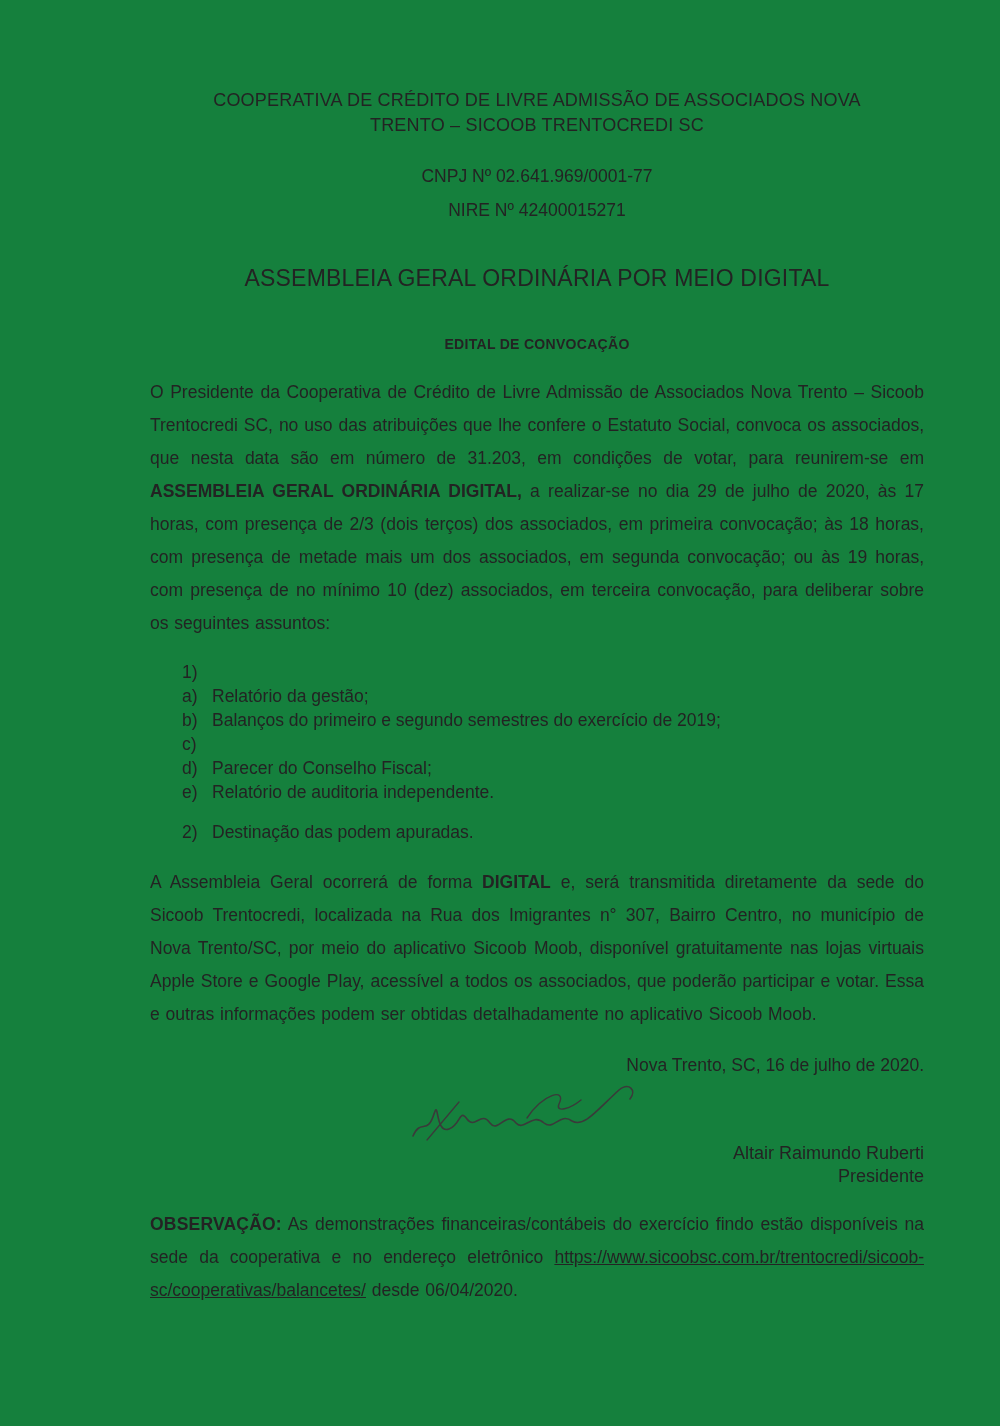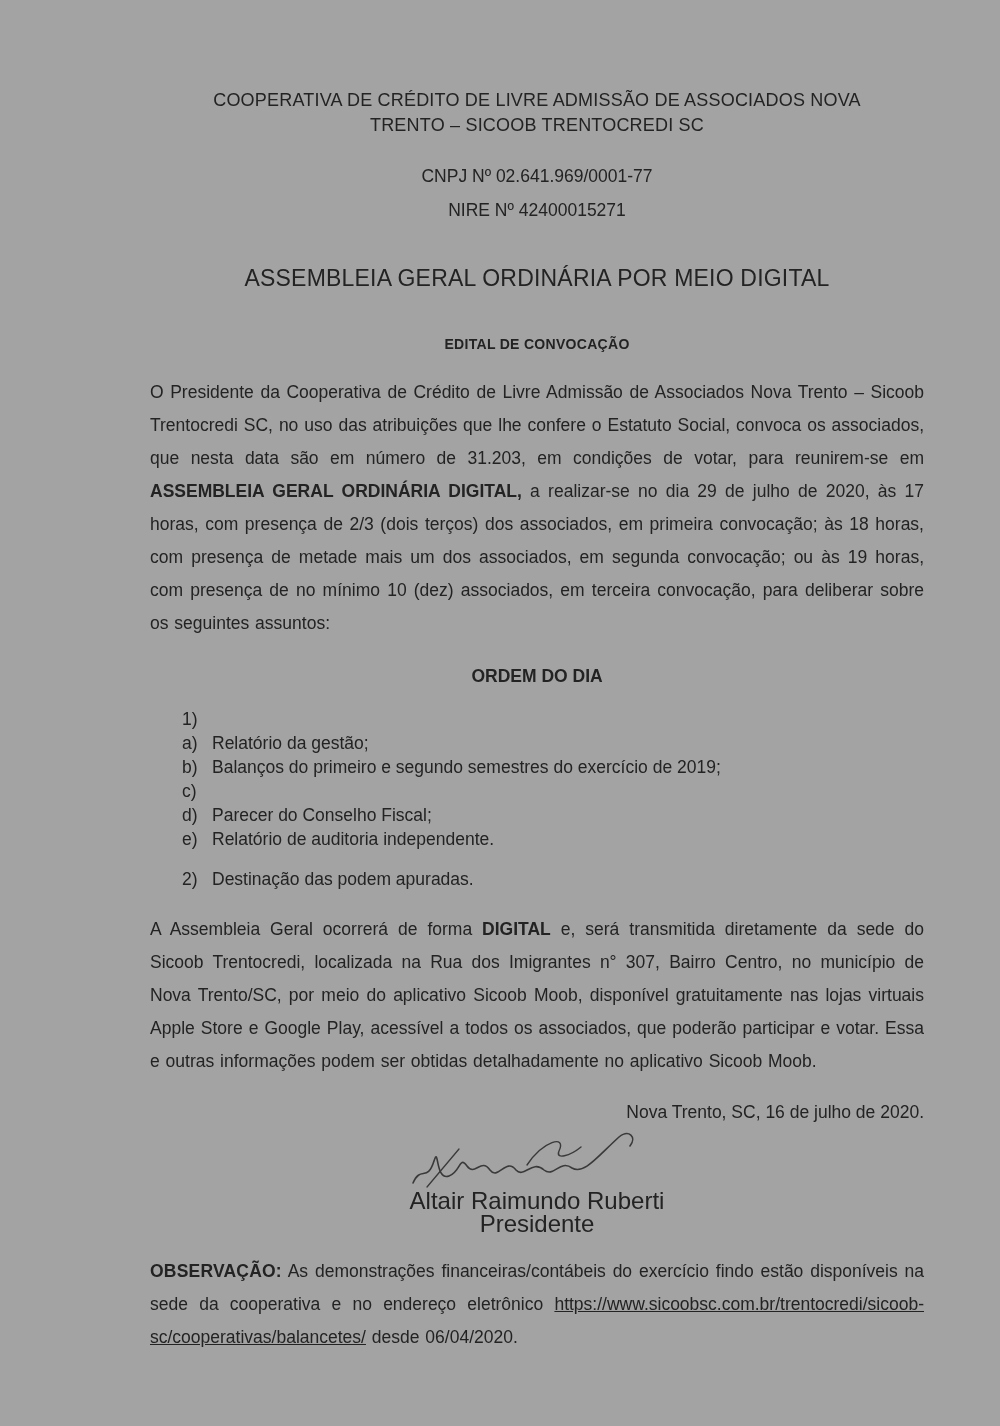--- a/index.html
+++ b/index.html
@@ -8,21 +8,21 @@
     height: 1426px;
     background: #ffffff;
     font-family: "Liberation Sans", sans-serif;
     color: #232323;
     overflow: hidden;
   }
   .page {
     width: 1000px;
     height: 1426px;
     padding: 88px 76px 0 150px;
-    background: #a3a3a3;
+    background: #15803d;
   }
   .header { text-align: center; }
   .org-title { font-size: 18px; line-height: 25px; letter-spacing: 0.2px; }
   .org-title .line { display: block; }
   .cnpj  { margin-top: 28px; font-size: 17.5px; }
   .nire  { margin-top: 13px; font-size: 17.5px; }
   .assembly-title { margin-top: 44px; font-size: 23px; letter-spacing: 0.2px; }
   .edital-title   { margin-top: 44px; font-size: 14px; font-weight: bold; letter-spacing: 0.3px; }
   .para {
     margin-top: 24px;
@@ -47,22 +47,22 @@
   .list-item .marker { width: 30px; flex: 0 0 30px; }
   .item2 { margin-top: 16px; }
   .para2 { margin-top: 22px; }
   .dateline {
     margin-top: 24px;
     font-size: 17.5px;
     text-align: right;
   }
   .signature-block {
     margin-top: 6px;
-    text-align: center;
-    font-size: 24px;
+    text-align: right;
+    font-size: 18px;
     line-height: 23px;
   }
   .signature-scribble {
     display: block;
     margin: 0 auto -10px auto;
   }
   .obs { margin-top: 20px; }
   .obs b { letter-spacing: 0.2px; }
   .url { text-decoration: underline; }
 </style>
@@ -77,21 +77,20 @@
       <span class="line">TRENTO – SICOOB TRENTOCREDI SC</span>
     </div>
     <div class="cnpj">CNPJ Nº 02.641.969/0001-77</div>
     <div class="nire">NIRE Nº 42400015271</div>
     <div class="assembly-title">ASSEMBLEIA GERAL ORDINÁRIA POR MEIO DIGITAL</div>
     <div class="edital-title">EDITAL DE CONVOCAÇÃO</div>
   </div>
 
   <p class="para"><span>O Presidente da Cooperativa de Crédito de Livre Admissão de Associados Nova Trento – Sicoob Trentocredi SC, no uso das atribuições que lhe confere o Estatuto Social, convoca os associados, que nesta data são em número de 31.203, em condições de votar, para reunirem-se em </span><b>ASSEMBLEIA GERAL ORDINÁRIA DIGITAL,</b><span> a realizar-se no dia 29 de julho de 2020, às 17 horas, com presença de 2/3 (dois terços) dos associados, em primeira convocação; às 18 horas, com presença de metade mais um dos associados, em segunda convocação; ou às 19 horas, com presença de no mínimo 10 (dez) associados, em terceira convocação, para deliberar sobre os seguintes assuntos:</span></p>
 
-  <div class="ordem-title">ORDEM DO DIA</div>
 
   <div class="list">
     <div class="list-item">
       <span class="marker">1)</span>
     </div>
     <div class="list-item">
       <span class="marker">a)</span>
       <span class="item-text">Relatório da gestão;</span>
     </div>
     <div class="list-item">

